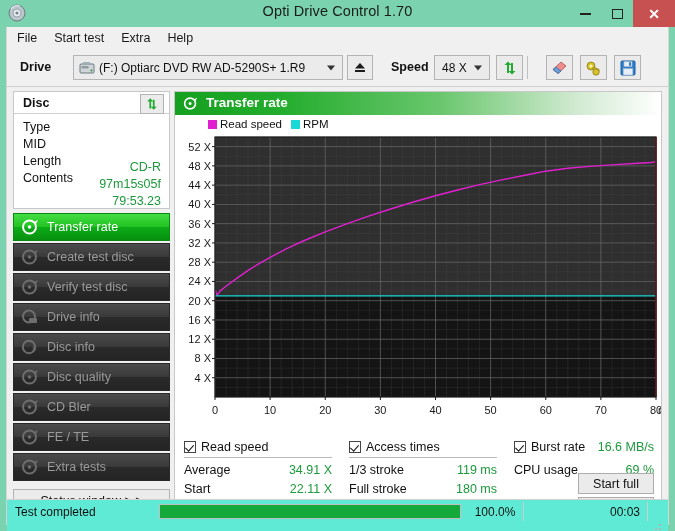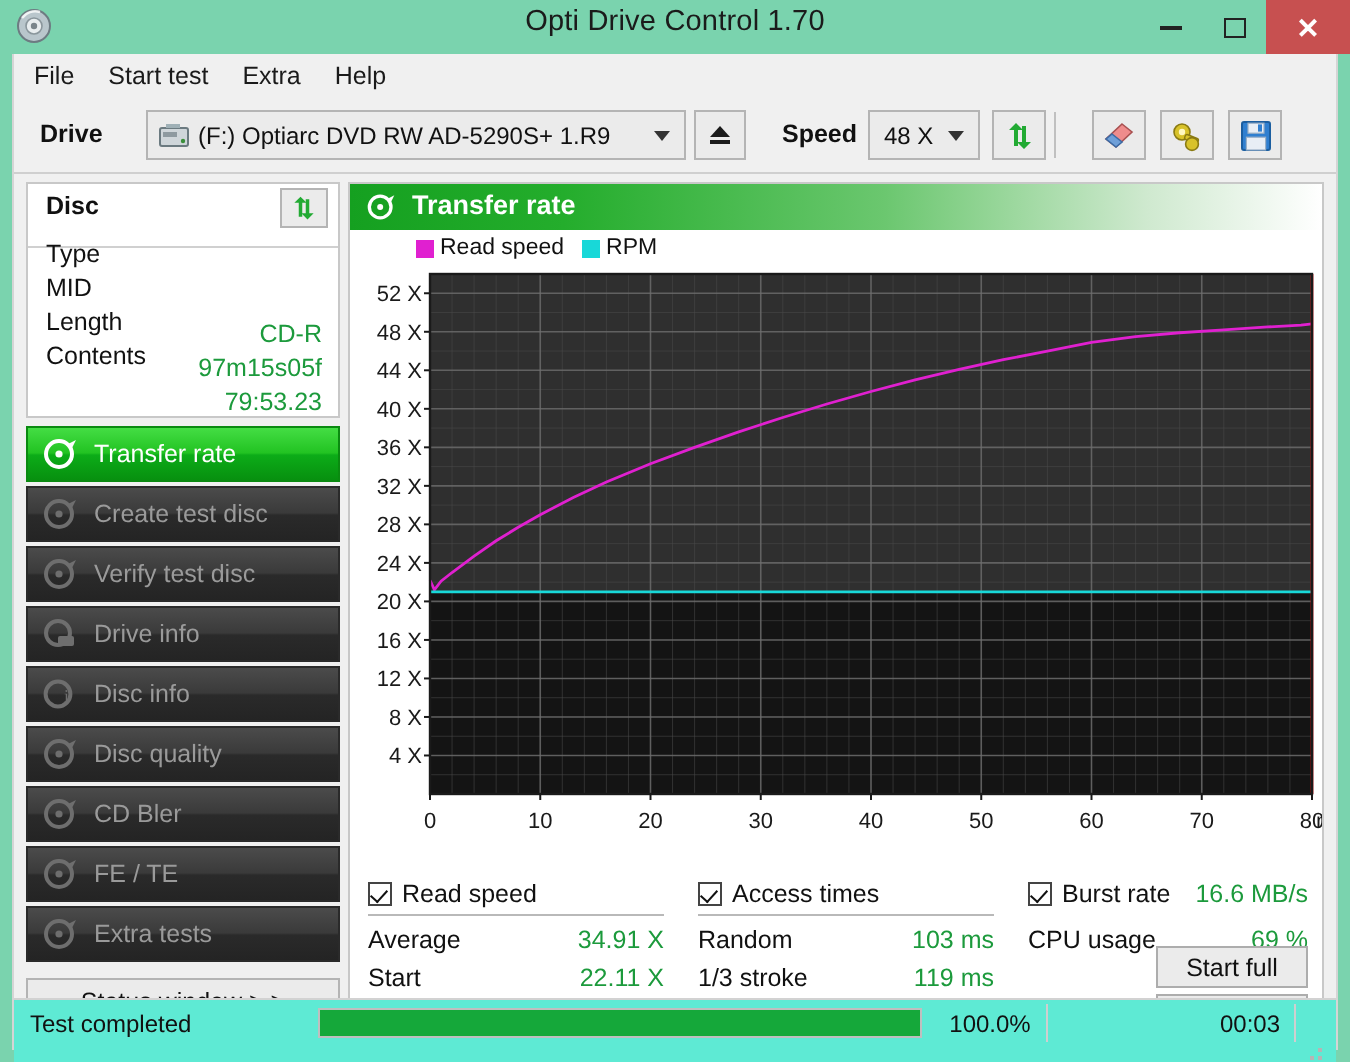--- a/index.html
+++ b/index.html
@@ -117,21 +117,21 @@
 
   
   .leftcol {
     position: absolute; left: 6px; top: 64px; width: 157px; height: 424px;
   }
   .disc-panel {
     position: absolute; left: 0; top: 0; width: 157px; height: 118px;
     background: #fff; border: 1px solid #c8c8c8;
   }
   .disc-head {
-    position: absolute; left: 0; top: 0; width: 155px; height: 32px;
+    position: absolute; left: 0; top: 0; width: 155px; height: 22px;
     border-bottom: 1px solid #d0d0d0;
   }
   .disc-head .t {
     position: absolute; left: 9px; top: 4px;
     font-weight: bold; font-size: 12.5px; color: #111;
   }
   .disc-head .rbtn {
     position: absolute; right: 5px; top: 2px; width: 24px; height: 20px;
     background: #ebebeb; border: 1px solid #b4b4b4;
     display: flex; align-items: center; justify-content: center;
@@ -669,24 +669,20 @@
           </div>
         </div>
 
         <div class="stat-col col-access">
           <div class="cb-row">
             <span class="checkbox checked"></span>
             <span class="cbl">Access times</span>
           </div>
           <div class="hr"></div>
           <div class="st-row">
-            <span class="k">Random</span>
-            <span class="v">103 ms</span>
-          </div>
-          <div class="st-row">
             <span class="k">1/3 stroke</span>
             <span class="v">119 ms</span>
           </div>
           <div class="st-row">
             <span class="k">Full stroke</span>
             <span class="v">180 ms</span>
           </div>
         </div>
 
         <div class="stat-col col-burst">

